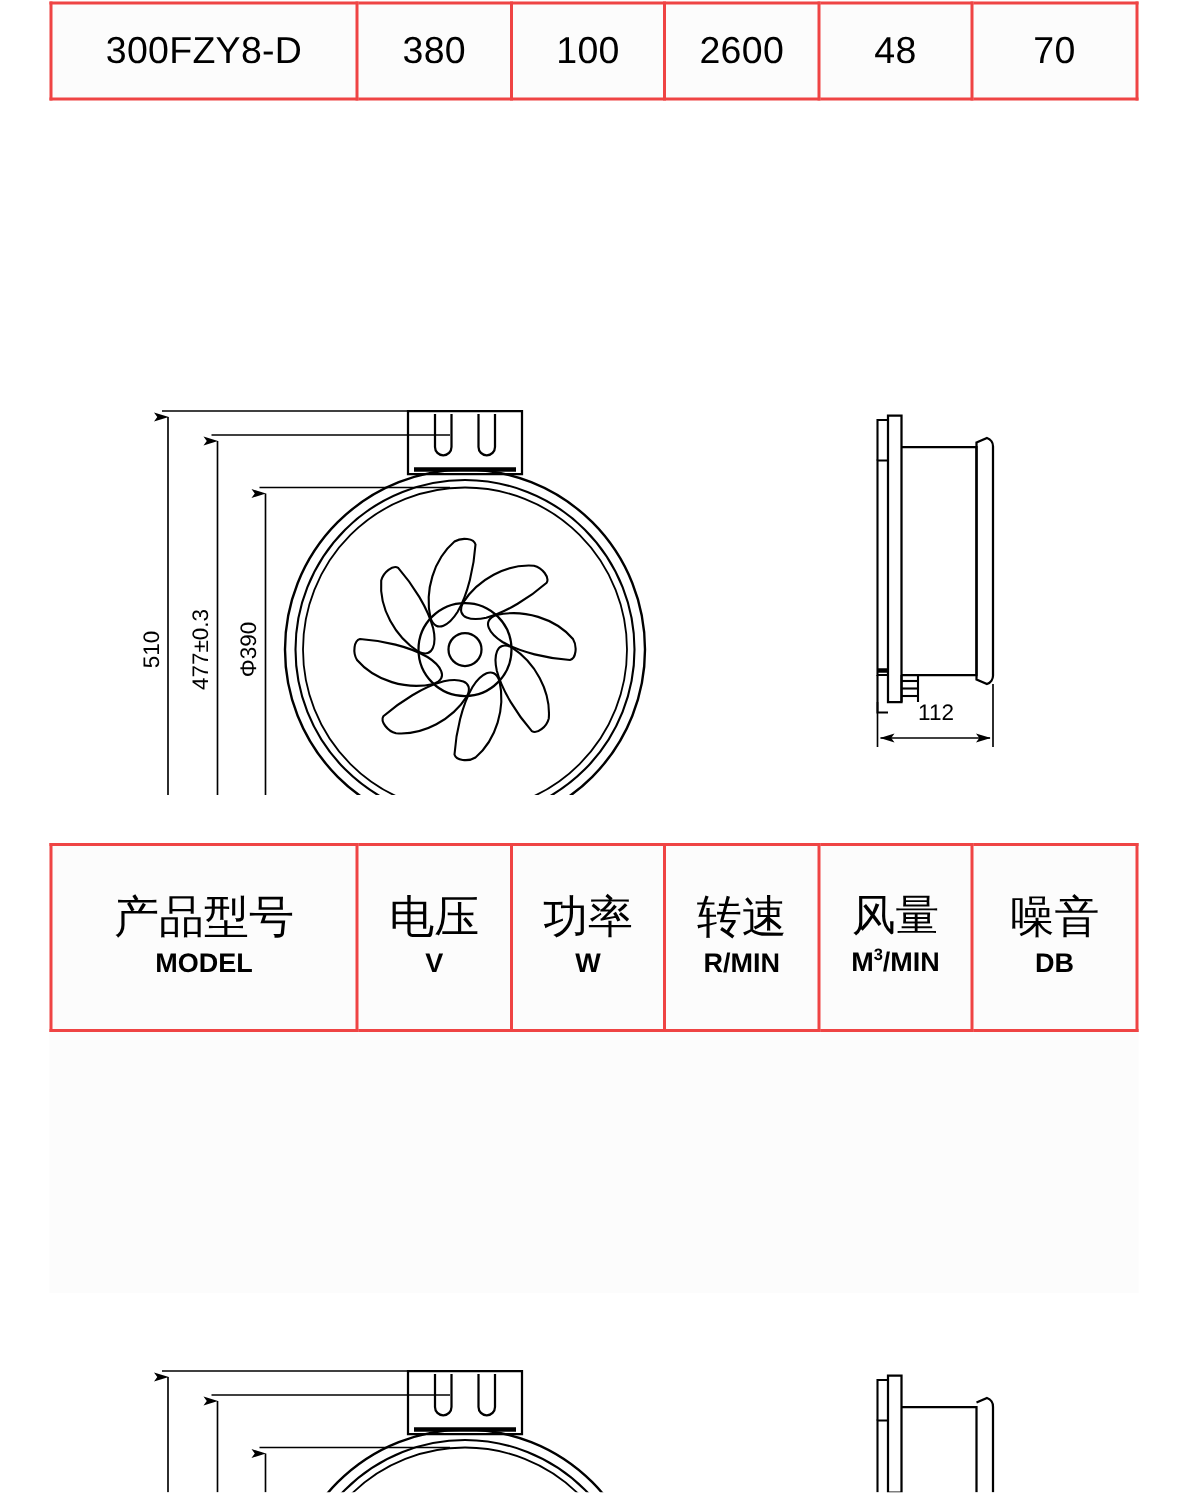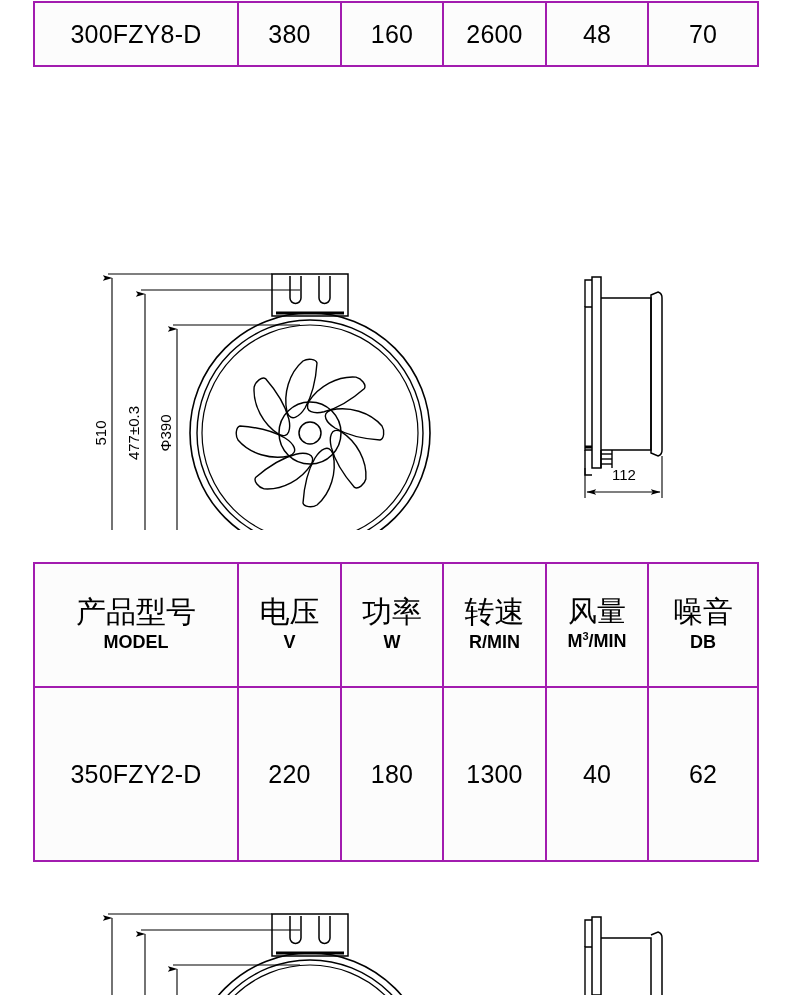--- a/index.html
+++ b/index.html
@@ -17,21 +17,21 @@
   }
 
   
   .spec-table {
     position: absolute;
     border-collapse: collapse;
     table-layout: fixed;
     background: #fcfcfc;
   }
   .spec-table td, .spec-table th {
-    border: 2px solid #a21caf;
+    border: 2px solid #ef4444;
     text-align: center;
     vertical-align: middle;
     padding: 0;
     background: #fcfcfc;
   }
   .spec-table td {
     font-size: 25px;
     font-weight: 400;
     letter-spacing: 0.2px;
   }
@@ -103,21 +103,21 @@
       <col style="width:103px">
       <col style="width:102px">
     <col style="width:103px">
       <col style="width:102px">
       <col style="width:110px">
   </colgroup>
   <tbody>
     <tr>
       <td>300FZY8-D</td>
       <td>380</td>
-      <td>160</td>
+      <td>100</td>
       <td>2600</td>
       <td>48</td>
       <td>70</td>
     </tr>
   </tbody>
 </table>
 
 <div class="drawing" id="drawing-main">
   <svg width="790" height="410" viewBox="0 0 790 410" xmlns="http://www.w3.org/2000/svg">
     <defs>
@@ -290,28 +290,20 @@
         <span class="hdr-cn narrow">风量</span>
         <span class="hdr-en"><span>M</span><sup>3</sup><span>/MIN</span></span>
       </th>
       <th class="hdr-cell">
         <span class="hdr-cn">噪音</span>
         <span class="hdr-en">DB</span>
       </th>
     </tr>
   </thead>
   <tbody>
-    <tr>
-      <td class="data-cell">350FZY2-D</td>
-      <td class="data-cell">220</td>
-      <td class="data-cell">180</td>
-      <td class="data-cell">1300</td>
-      <td class="data-cell">40</td>
-      <td class="data-cell">62</td>
-    </tr>
   </tbody>
 </table>
 
 <div class="drawing" id="drawing-bottom">
   <svg width="790" height="95" viewBox="0 0 790 95" xmlns="http://www.w3.org/2000/svg">
     <defs>
       <marker id="arrUp2" markerWidth="8" markerHeight="9" refX="4" refY="0.5" orient="auto">
         <path d="M4,0 L1.3,9 L4,7 L6.7,9 Z" fill="#000"></path>
       </marker>
     </defs>

